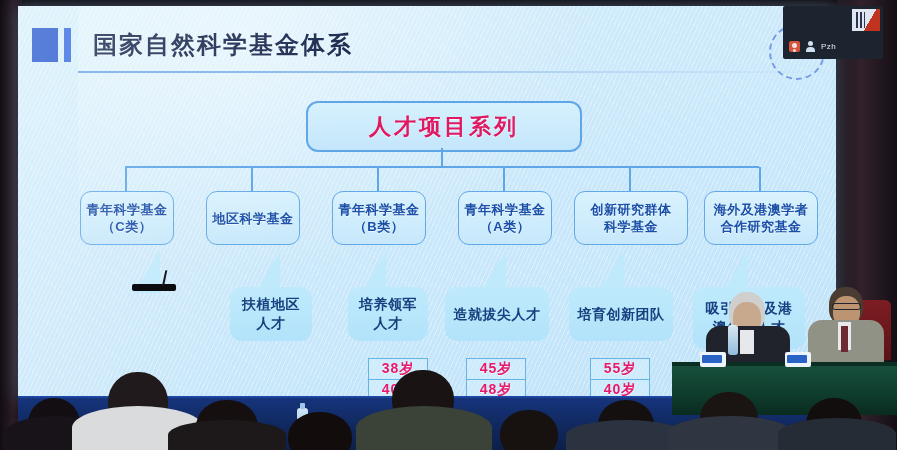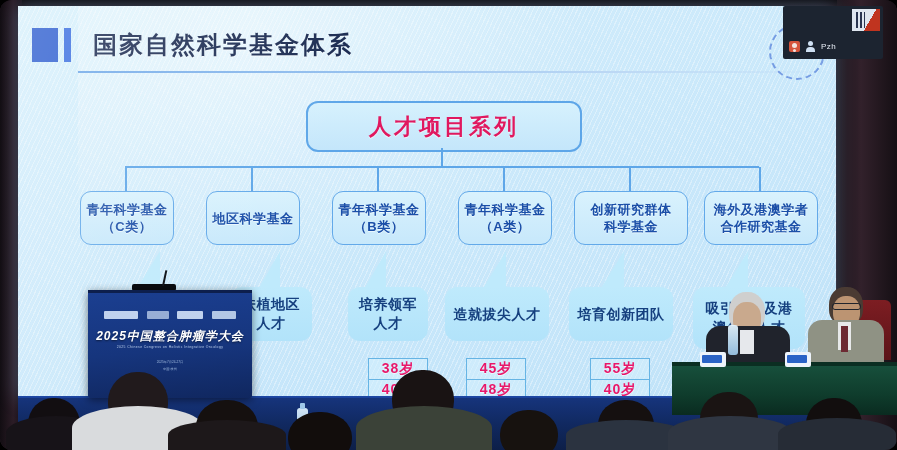--- a/index.html
+++ b/index.html
@@ -1,17 +1,17 @@
 <!DOCTYPE html>
 <html><head>
 <meta charset="utf-8">
 <style>
   html,body{margin:0;padding:0;background:#000;}
   body{width:897px;height:450px;overflow:hidden;font-family:"Liberation Sans","DejaVu Sans",sans-serif;}
-  #stage{position:relative;width:897px;height:450px;overflow:hidden;background:#17121c;border-radius:12px;}
+  #stage{position:relative;width:897px;height:450px;overflow:hidden;background:#17121c;}
 
   
   .room{position:absolute;inset:0;background:
       linear-gradient(180deg,#1a1118 0%,#241821 40%,#2a1d24 100%);}
   .wall-left{position:absolute;left:0;top:0;width:22px;height:450px;
       background:linear-gradient(90deg,#120d12 0%,#2b1c26 60%,#1a1219 100%);}
   .wall-right{position:absolute;right:0;top:0;width:60px;height:450px;
       background:linear-gradient(270deg,#150f14 0%,#32212b 60%,#1d141a 100%);}
   .ceiling{position:absolute;left:0;top:0;width:897px;height:14px;
       background:linear-gradient(180deg,#0d0a0e,#2a1c25);}
@@ -260,32 +260,20 @@
     </div>
   </div>
 
   <div class="floorline"></div>
   <div class="stage-dark"></div>
 
   <div class="mic">
       <i></i>
       <b></b>
     </div>
-  <div class="podium">
-    <div class="pod-logos">
-      <div class="pl" style="width:34px"></div>
-      <div class="pl" style="width:22px;opacity:.7"></div>
-      <div class="pl" style="width:26px"></div>
-      <div class="pl" style="width:24px;opacity:.85"></div>
-    </div>
-    <div class="pod-main">2025中国整合肿瘤学大会</div>
-    <div class="pod-sub">2025 Chinese Congress on Holistic Integrative Oncology</div>
-    <div class="pod-date">2025年7月24-27日</div>
-    <div class="pod-date" style="top:77px">中国·杭州</div>
-  </div>
 
   <div class="chair"></div>
 
   <div class="person">
     <div class="p-head" style="left:729px;top:292px;width:36px;height:40px;background:#cfcfce;"></div>
     <div class="p-head" style="left:733px;top:302px;width:28px;height:32px;background:#c9a98d;"></div>
     <div class="p-body" style="left:706px;top:326px;width:84px;height:44px;background:#20232c;"></div>
     <div style="position:absolute;left:740px;top:330px;width:14px;height:24px;background:#e6e8ec;"></div>
   </div>
 

